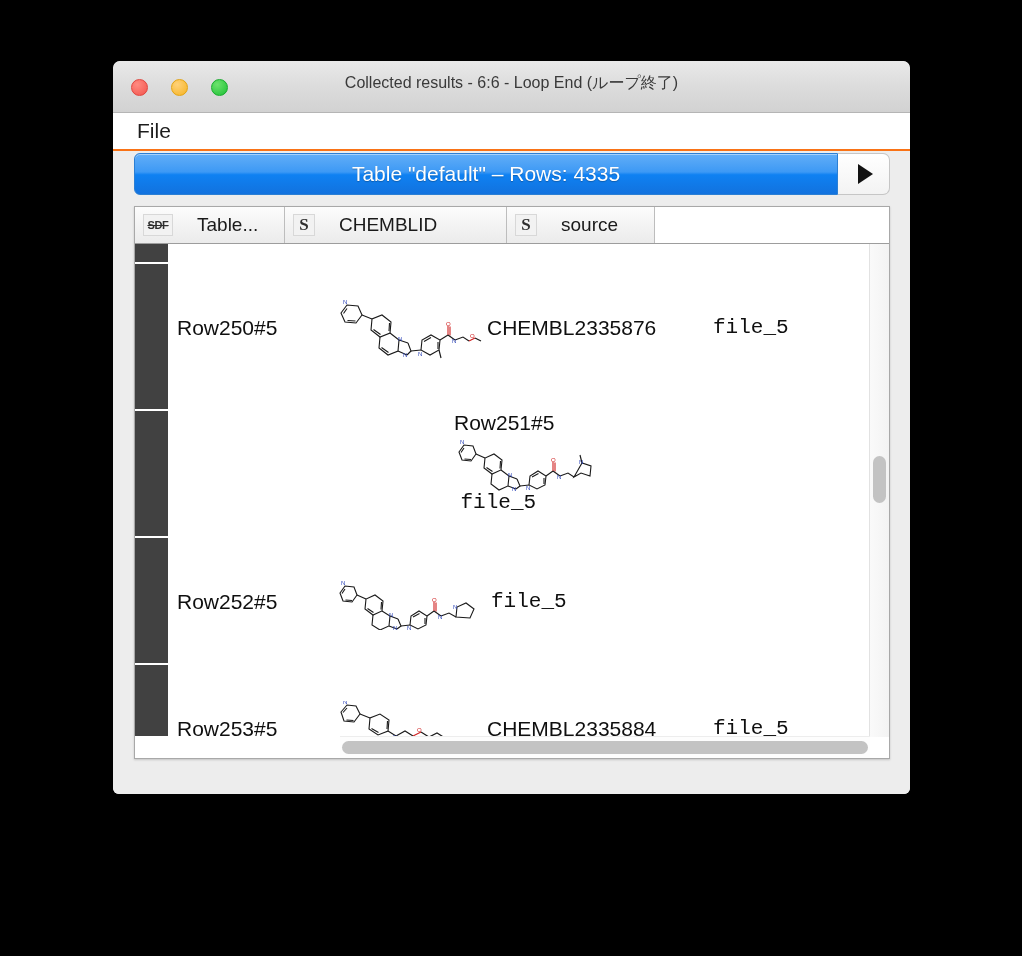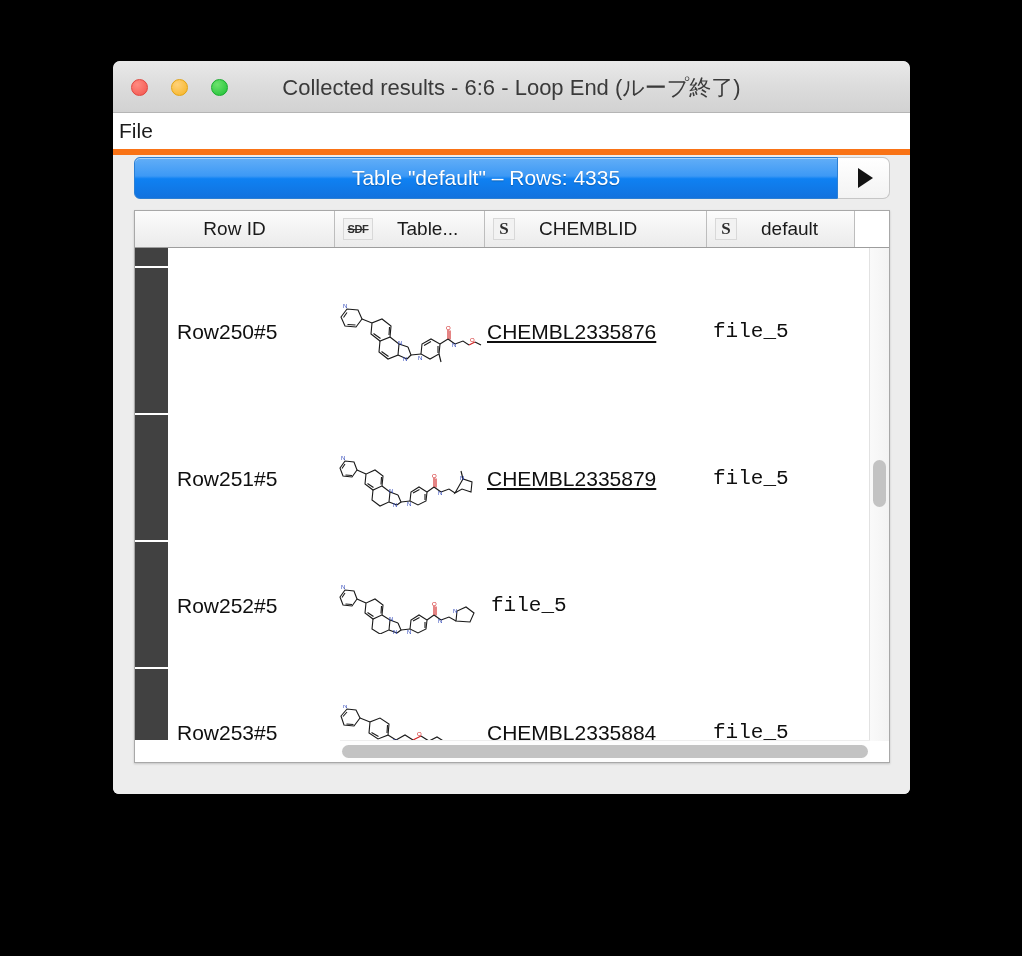--- a/index.html
+++ b/index.html
@@ -42,33 +42,34 @@
     box-sizing: border-box;
   }
   #light-close  { left: 18px;  background: radial-gradient(circle at 35% 30%, #ff8b82, #f2544c); border: 1px solid #e0453e; }
   #light-min    { left: 58px;  background: radial-gradient(circle at 35% 30%, #ffd27a, #f5b322); border: 1px solid #e3a312; }
   #light-max    { left: 98px;  background: radial-gradient(circle at 35% 30%, #6de36d, #1dbf35); border: 1px solid #18ab2d; }
   #window-title {
     position: absolute;
     left: 0; right: 0;
     top: 12px;
     text-align: center;
-    font-size: 22px;
+    font-size: 16px;
     color: #3a3a3a;
     font-family: "Liberation Sans", sans-serif;
     white-space: nowrap;
   }
 
   
   #menubar {
     height: 36px;
     background: #ffffff;
-    border-bottom: 6px solid #f97316;
-    display: flex;
-    align-items: center;
+    border-bottom: 2px solid #f97316;
+    display: flex;
+    align-items: center;
+    padding-left: 18px;
   }
   #menu-file {
     font-size: 21px;
     color: #1c1c1c;
     padding: 1px 6px;
     cursor: default;
   }
 
   
   #content {
@@ -226,21 +227,21 @@
     display: flex;
     align-items: center;
     overflow: hidden;
     white-space: nowrap;
     font-size: 21px;
     color: #0f0f0f;
     font-family: "Liberation Sans", sans-serif;
   }
   .cell-rowid  { width: 167px; padding-left: 9px; }
   .cell-mol    { width: 150px; justify-content: center; }
-  .cell-chembl { width: 222px; padding-left: 2px; text-decoration: underline; }
+  .cell-chembl { width: 222px; padding-left: 2px; }
   .cell-source { width: 148px; padding-left: 6px; font-family: Liberation Mono, monospace; }
 
   .mol { display:block; }
 
   
   #vscroll {
     position: absolute;
     right: 0; top: 37px;
     width: 19px;
     height: 494px;
@@ -307,34 +308,31 @@
         <span id="table-bar-label">Table "default" – Rows: 4335</span>
       </div>
       <div id="table-next-btn">
         <div id="play-triangle"></div>
       </div>
     </div>
 
     <div id="table-panel">
 
       <div id="table-header">
-        <div class="col-head" id="col-rowid">
-          <span>Row ID</span>
-        </div>
         <div class="col-head" id="col-mol">
           <span class="type-icon sdf">SDF</span>
           <span>Table...</span>
         </div>
         <div class="col-head" id="col-chembl">
           <span class="type-icon str">S</span>
           <span>CHEMBLID</span>
         </div>
         <div class="col-head" id="col-source">
           <span class="type-icon str">S</span>
-          <span>default</span>
+          <span>source</span>
         </div>
         <div class="col-head" id="col-filler"></div>
       </div>
 
       <div id="table-body">
 
         <div id="row-gutter">
           <div class="gutter-cell" style="height:20px;"></div>
           <div class="gutter-cell" style="height:147px;"></div>
           <div class="gutter-cell" style="height:127px;"></div>
@@ -387,21 +385,21 @@
                   <text x="117" y="50" fill="#2b43b8">N</text>
                   <text x="111" y="33" fill="#cf2020">O</text>
                   <text x="135" y="45" fill="#cf2020">O</text>
                 </g>
               </svg>
             </div>
             <div class="cell cell-chembl">CHEMBL2335876</div>
             <div class="cell cell-source">file_5</div>
           </div>
 
-          <div class="trow" style="height:127px;">
+          <div class="trow" style="height:127px;flex-direction:column;">
             <div class="cell cell-rowid">Row251#5</div>
             <div class="cell cell-mol">
               <svg class="mol" width="150" height="56" viewBox="0 0 150 56">
                 <g stroke="#1a1a1a" stroke-width="1.1" fill="none">
                   <path d="M10 10 L5 17 L8 25 L17 26 L22 19 L19 11 Z"></path>
                   <path d="M7 17.5 L10 13 M10.5 24 L17 24.5"></path>
                   <path d="M22 19 L31 23"></path>
                   <path d="M31 23 L30 33 L38 39 L47 35 L48 25 L40 19 Z"></path>
                   <path d="M32.5 32.5 L38.5 36.5 M46 33.5 L46.5 26"></path>
                   <path d="M38 39 L37 49 L45 55 L54 51 L55 41 L47 35"></path>
@@ -422,21 +420,20 @@
                   <text x="6" y="9" fill="#2b43b8">N</text>
                   <text x="54" y="42" fill="#2b43b8">N</text>
                   <text x="58" y="56" fill="#2b43b8">N</text>
                   <text x="72" y="55" fill="#2b43b8">N</text>
                   <text x="103" y="44" fill="#2b43b8">N</text>
                   <text x="125" y="29" fill="#2b43b8">N</text>
                   <text x="97" y="27" fill="#cf2020">O</text>
                 </g>
               </svg>
             </div>
-            <div class="cell cell-chembl">CHEMBL2335879</div>
             <div class="cell cell-source">file_5</div>
           </div>
 
           <div class="trow" style="height:127px;">
             <div class="cell cell-rowid">Row252#5</div>
             <div class="cell cell-mol">
               <svg class="mol" width="150" height="56" viewBox="0 0 150 56">
                 <g stroke="#1a1a1a" stroke-width="1.1" fill="none">
                   <path d="M10 12 L5 19 L8 27 L17 28 L22 21 L19 13 Z"></path>
                   <path d="M7 19.5 L10 15 M10.5 26 L17 26.5"></path>

